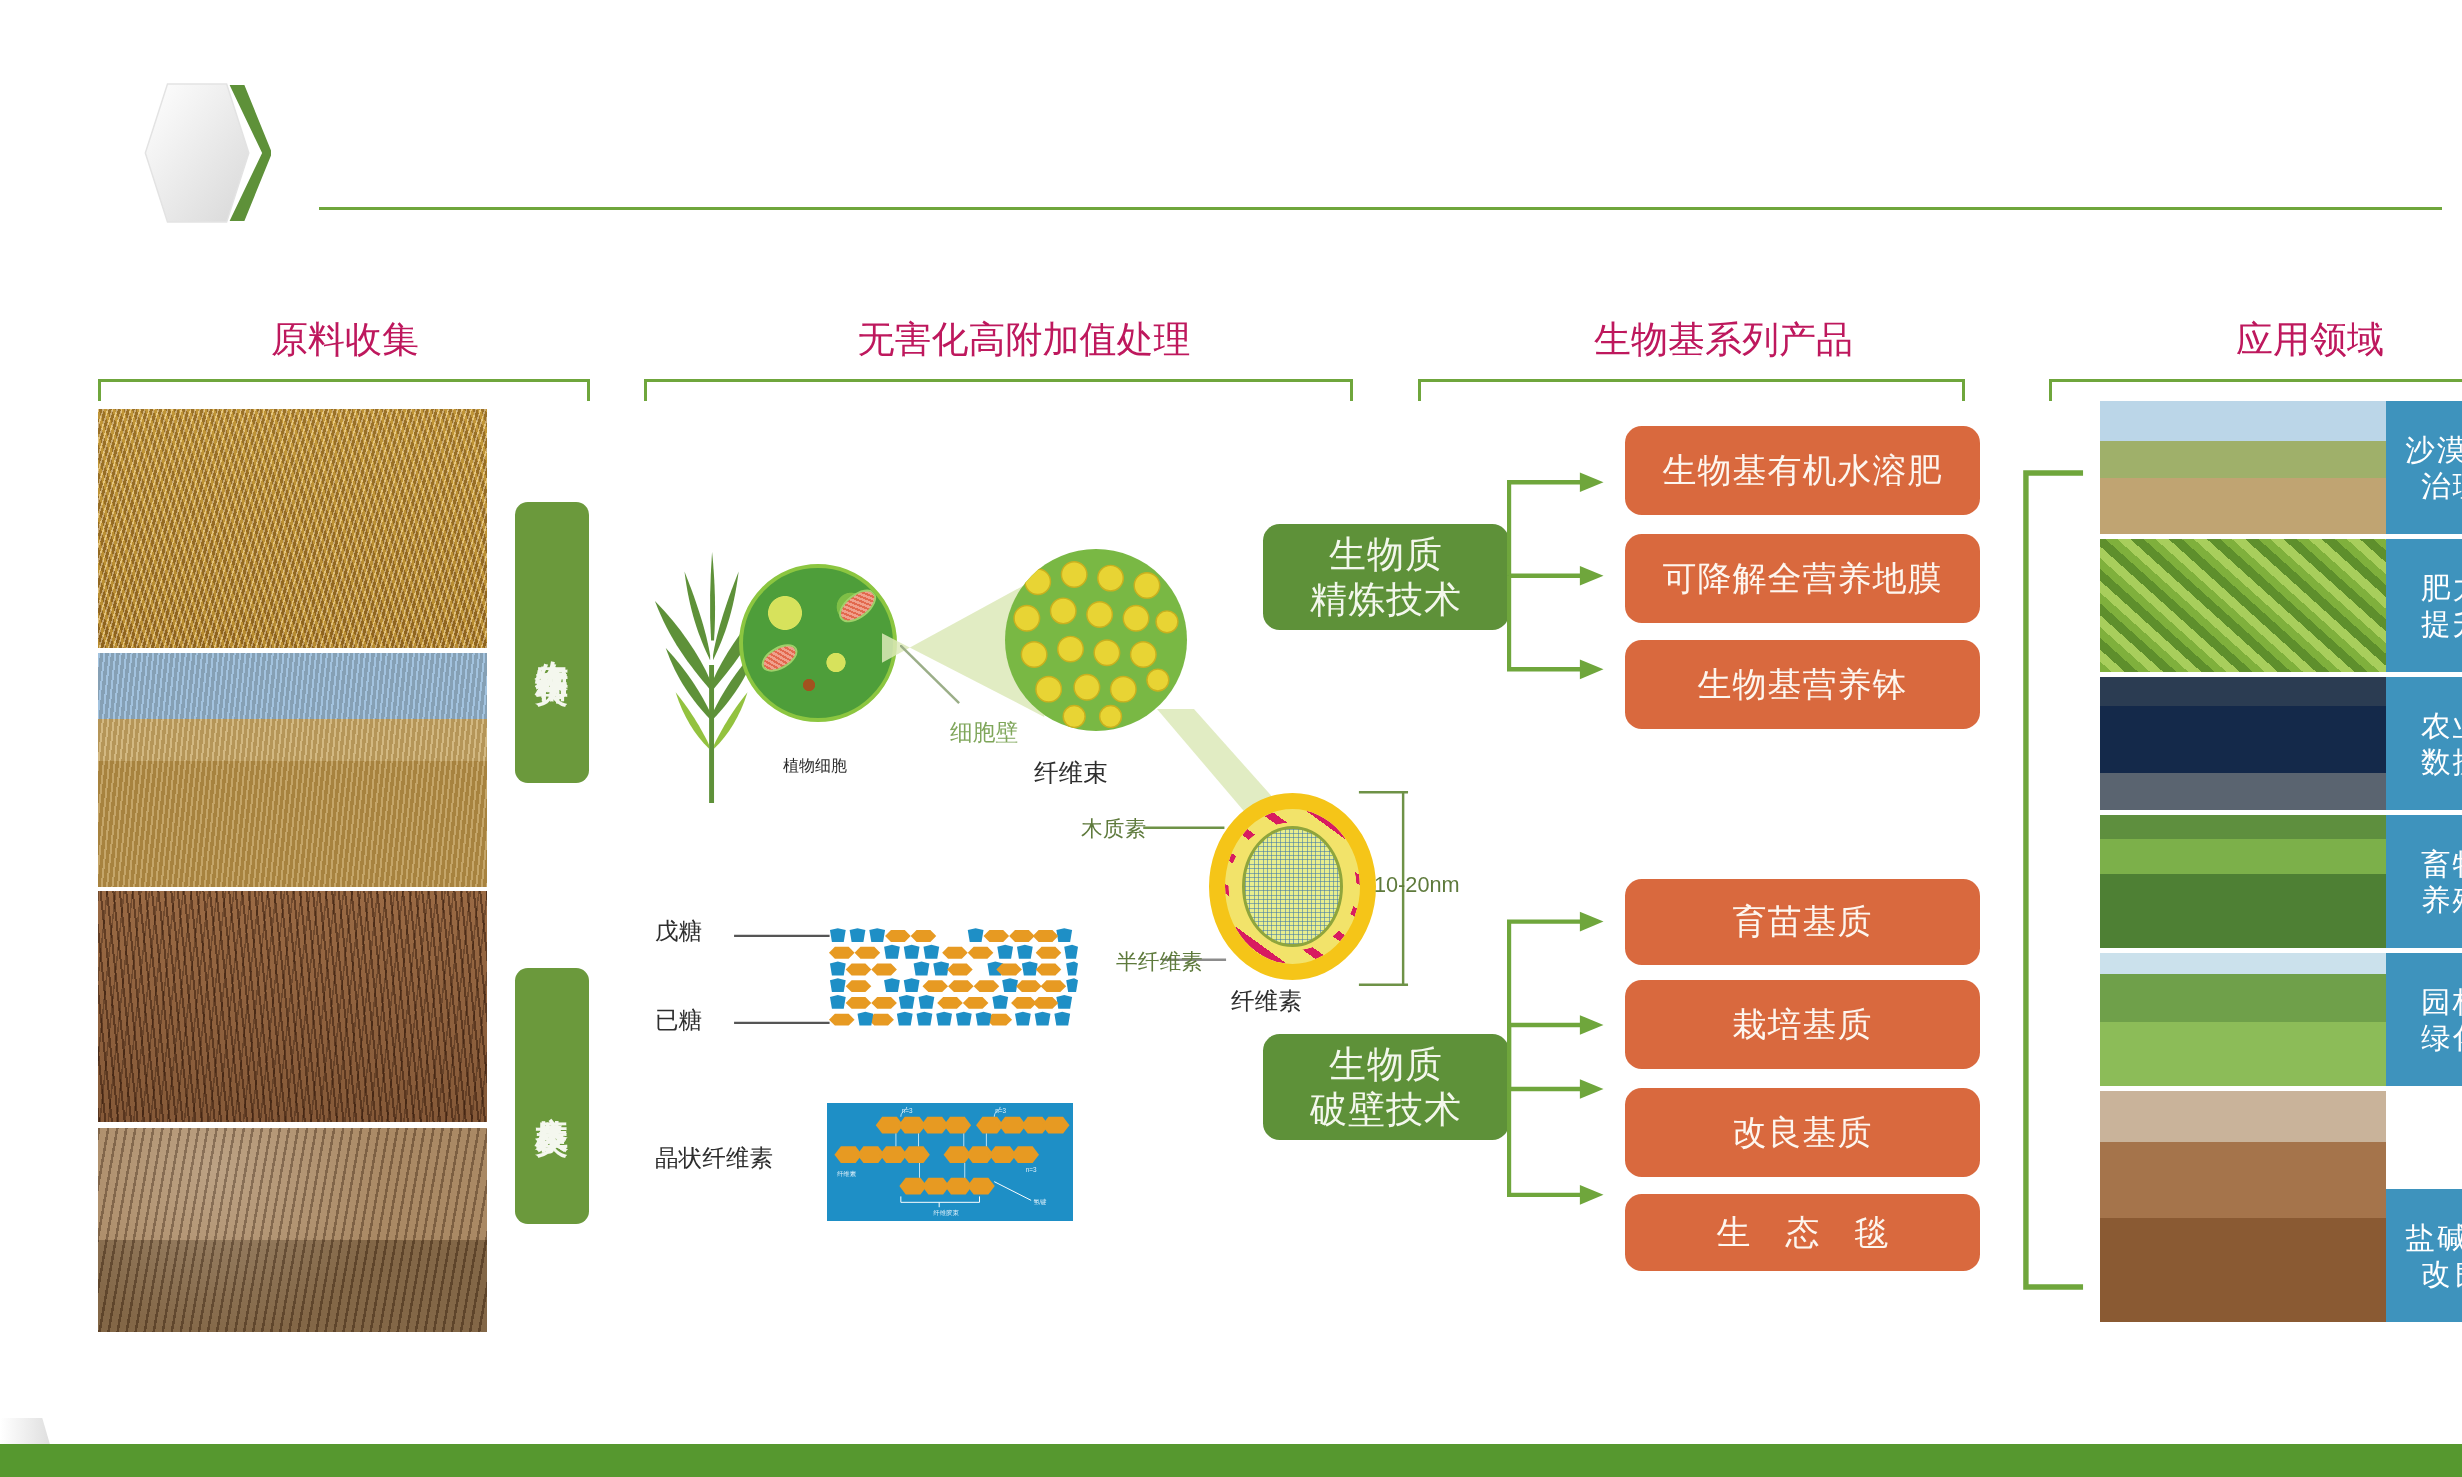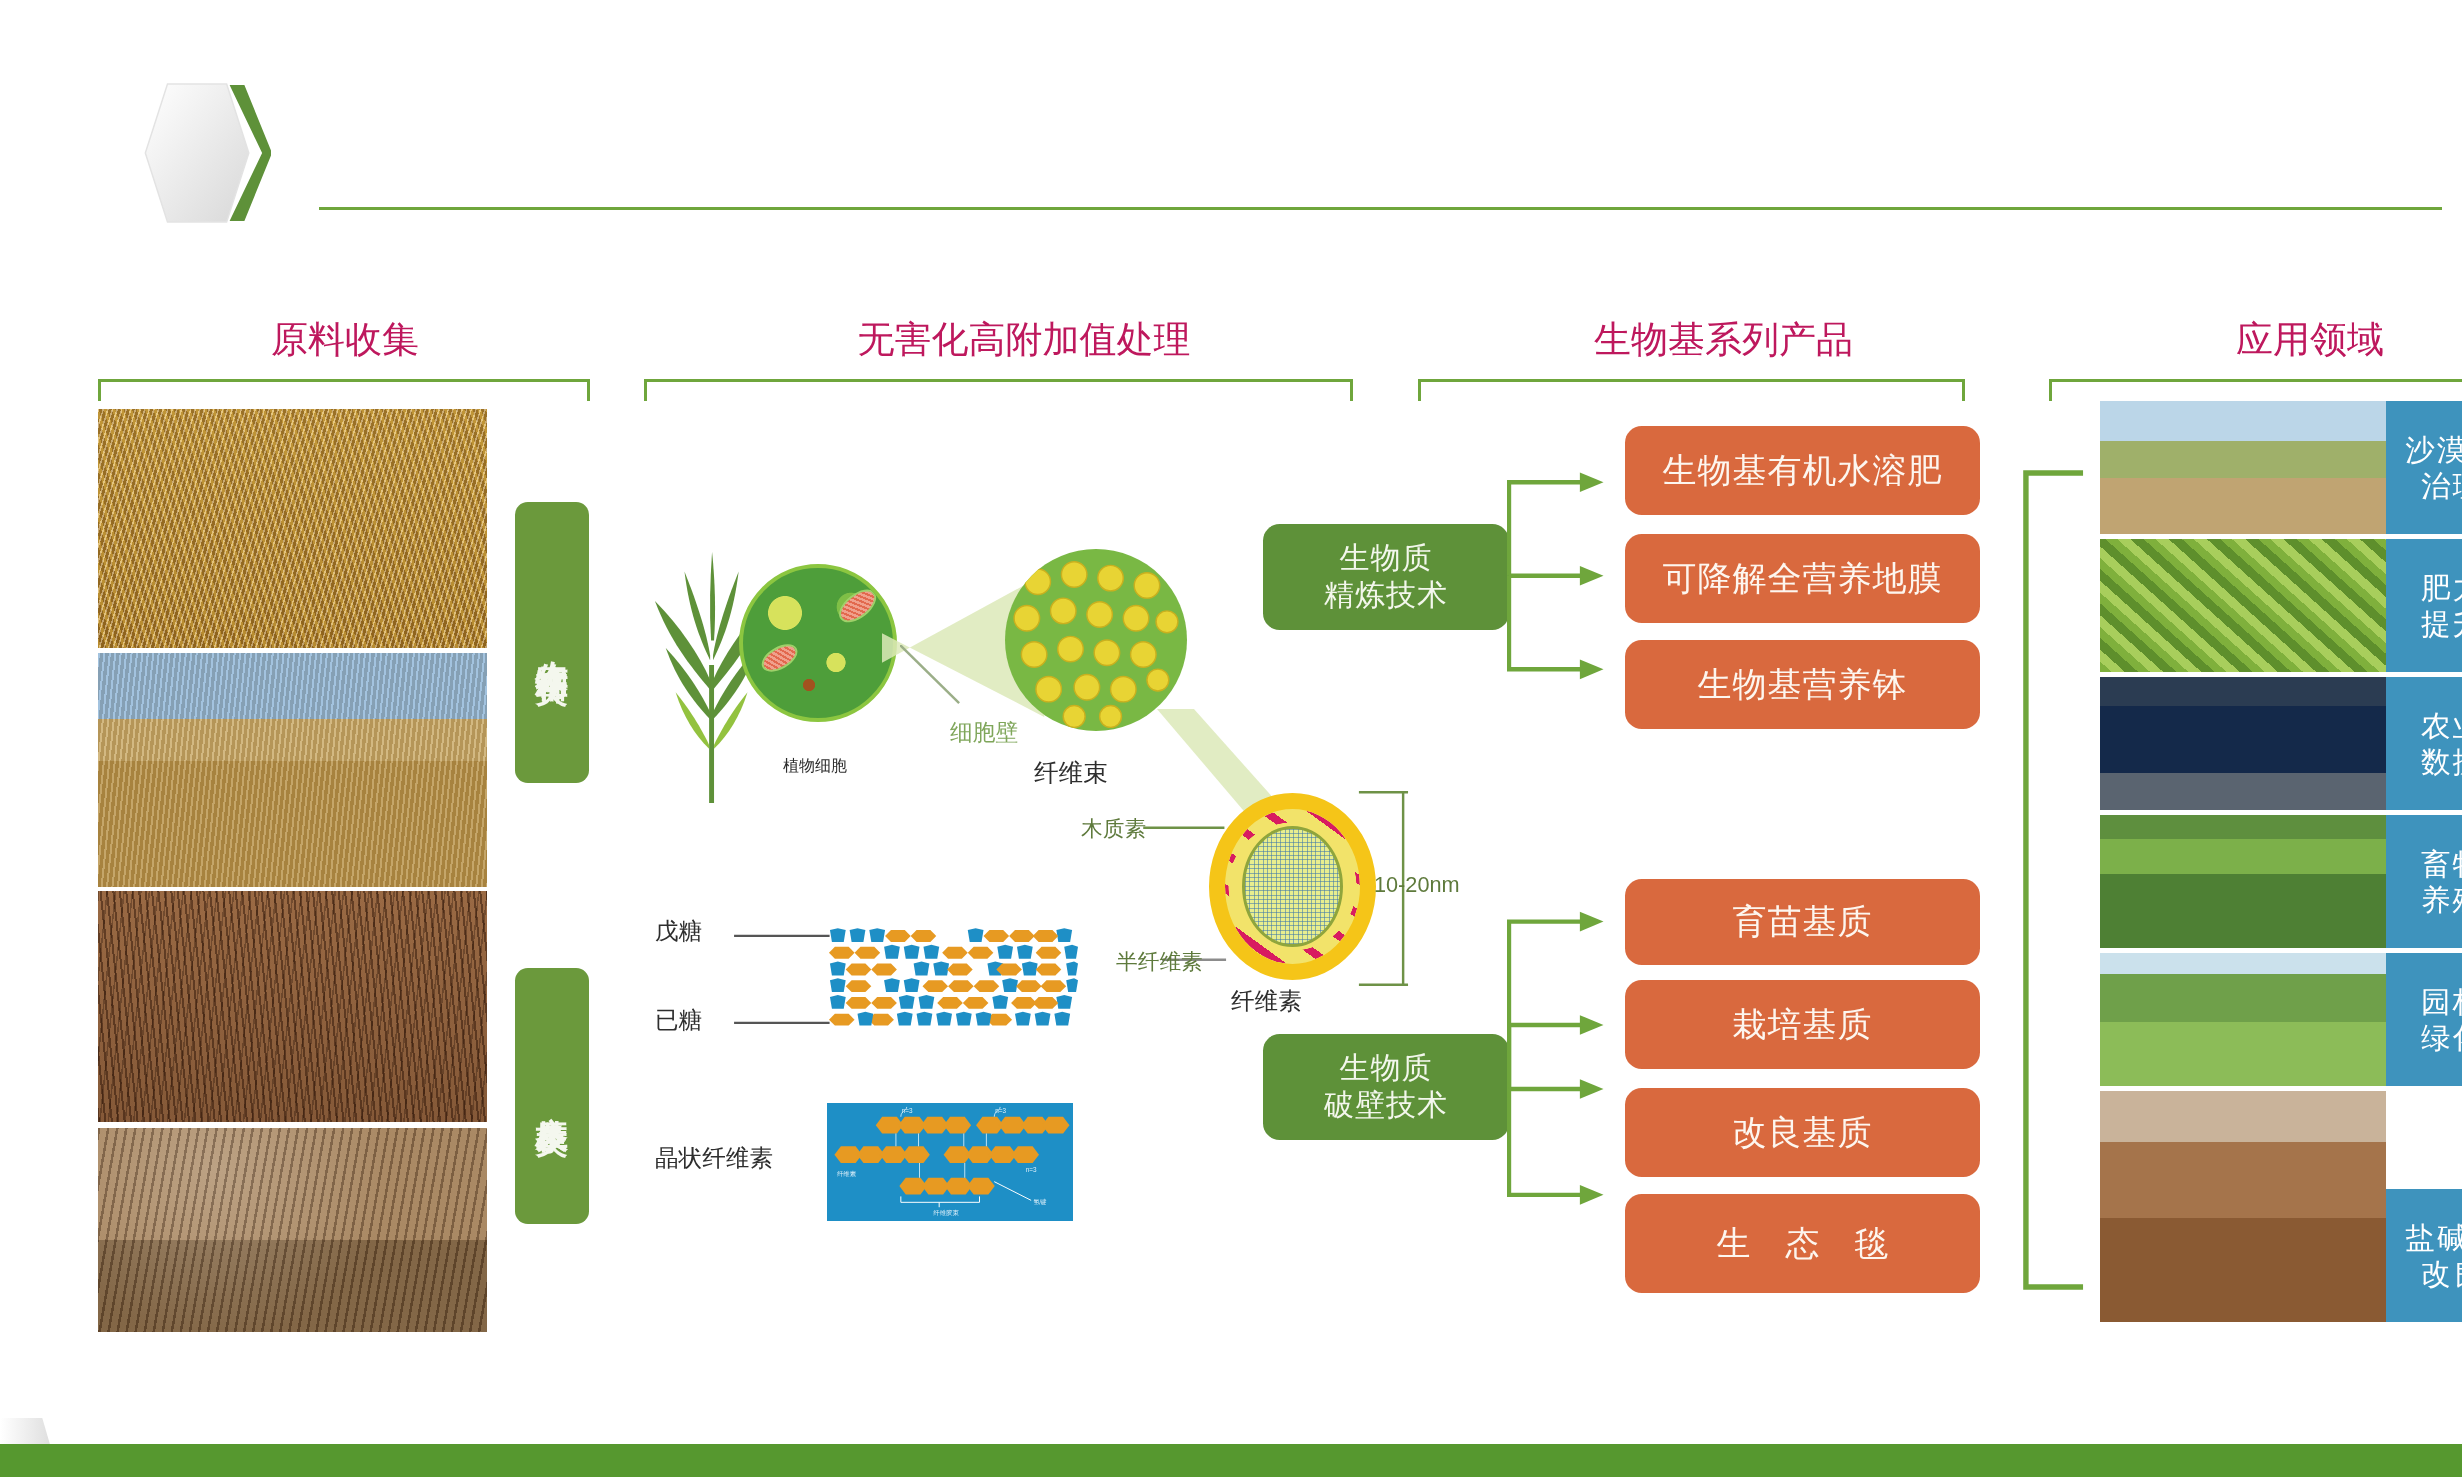--- a/index.html
+++ b/index.html
@@ -94,21 +94,21 @@
     color: #F4F7EE; font-size: 32.5px; line-height: 1.12; font-weight: bold;
     display: flex; align-items: center; justify-content: center; text-align: center;
     writing-mode: vertical-rl; text-orientation: upright; letter-spacing: 2.5px;
   }
 
   
   .tech-pill {
     position: absolute; background: #5E9139; border-radius: 16.7px;
     color: #F3F7EC; display: flex; flex-direction: column;
     align-items: center; justify-content: center;
-    font-size: 30px; line-height: 1.22; text-align: center; letter-spacing: 1px;
+    font-size: 37px; line-height: 1.22; text-align: center; letter-spacing: 1px;
   }
 
   
   .prod-pill {
     position: absolute; background: #D9693E; border-radius: 16.7px;
     color: #FDF6EF; display: flex; align-items: center; justify-content: center;
     font-size: 34px; letter-spacing: 1px; text-align: center; white-space: nowrap;
   }
   .prod-pill.spaced { letter-spacing: 12.8px; text-indent: 12.8px; }
 
@@ -550,21 +550,21 @@
 
   <div class="prod-pill" style="left:1625px; top:879px; width:355px; height:86px;">
     <span>育苗基质</span>
   </div>
   <div class="prod-pill" style="left:1625px; top:980px; width:355px; height:89px;">
     <span>栽培基质</span>
   </div>
   <div class="prod-pill" style="left:1625px; top:1088px; width:355px; height:89px;">
     <span>改良基质</span>
   </div>
-  <div class="prod-pill spaced" style="left:1625px; top:1194px; width:355px; height:99px;">
+  <div class="prod-pill spaced" style="left:1625px; top:1194px; width:355px; height:77px;">
     <span>生 态 毯</span>
   </div>
 
   <svg class="conn" style="left:2019px; top:470px;" width="69" height="820" viewBox="0 0 140 1665">
     <g stroke="#6FA63C" stroke-width="11" fill="none">
       <path d="M130 6 L14 6 L14 1659 L130 1659"></path>
     </g>
   </svg>
 
   <div class="photo" style="left:2100px; top:401px; width:286px; height:133px;">

